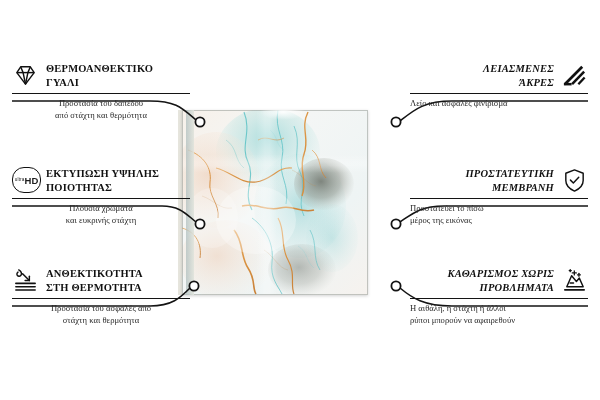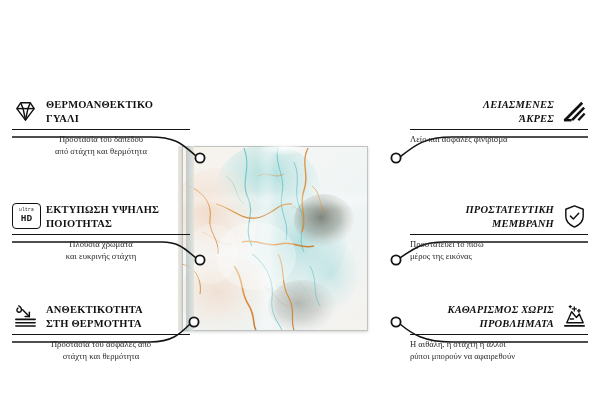--- a/index.html
+++ b/index.html
@@ -3,21 +3,21 @@
 <meta charset="utf-8">
 <style>
   html,body{margin:0;padding:0;}
   body{
     width:600px;height:400px;overflow:hidden;
     background:#ffffff;
     font-family:"Liberation Serif", serif;
     color:#1c1c1c;
     position:relative;
   }
-  .stage{position:absolute;inset:0;width:600px;height:304px;margin-top:36px;}
+  .stage{position:absolute;inset:0;width:600px;height:304px;}
 
   
   .product-wrap{
     position:absolute;left:182px;top:110px;width:210px;height:185px;
   }
   .panel-back{
     position:absolute;left:178px;top:110px;width:30px;height:185px;
     background:linear-gradient(90deg,#e6e5dd 0%,#ecebe3 45%,#e2e1d7 100%);
   }
   .glass{
@@ -68,23 +68,23 @@
   .feat .desc{
     font-size:8.6px;line-height:11.5px;color:#2a2a2a;
     font-family:"Liberation Serif", serif;
   }
   .feat.left .desc{text-align:center;}
   .feat.right .desc{text-align:left;}
   .ico{width:27px;height:27px;flex:0 0 27px;display:block;}
 
   
   .hd{
-    width:27px;height:24px;border:1.4px solid #111;border-radius:4px;
-    display:flex;flex-direction:column;align-items:center;justify-content:center;
-    font-family:Liberation Mono, monospace;line-height:1;
+    width:27px;height:24px;border:1.4px solid #111;border-radius:12px;
+    display:flex;flex-direction:row;align-items:center;justify-content:center;
+    font-family:Liberation Sans, sans-serif;line-height:1;
   }
   .hd .u{font-size:4.6px;letter-spacing:.2px;}
   .hd .h{font-size:9.5px;font-weight:bold;margin-top:1px;}
 
   svg{display:block;overflow:visible;}
   .conn{position:absolute;left:0;top:0;width:600px;height:400px;pointer-events:none;}
 </style>
 </head>
 <body>
 

